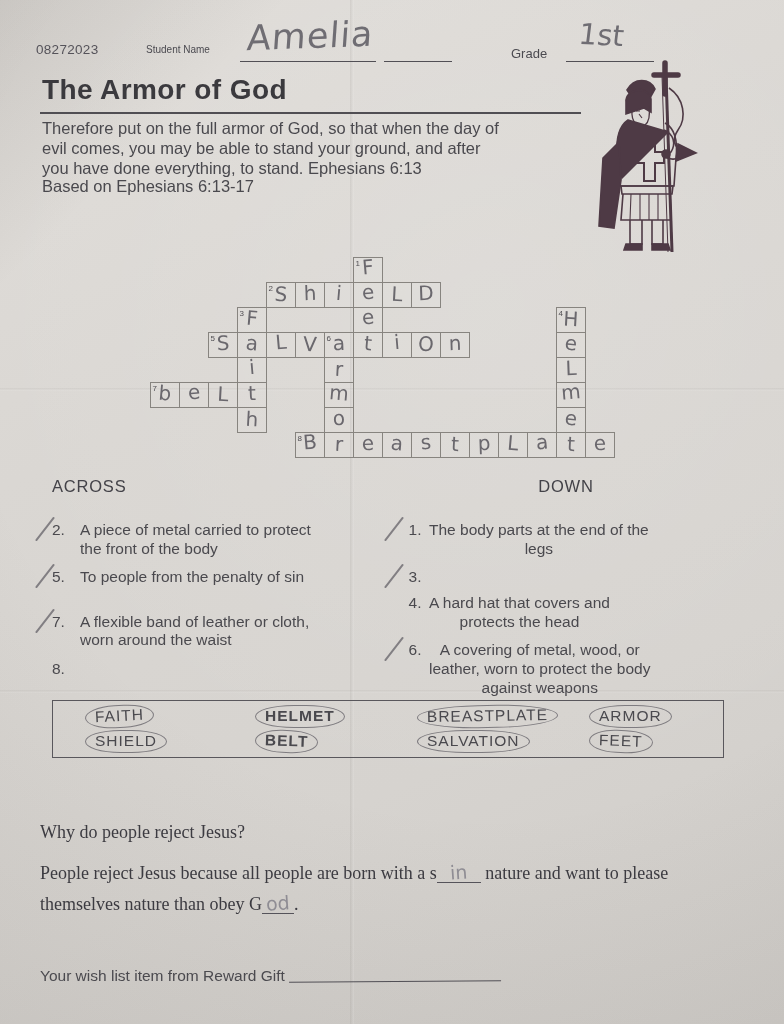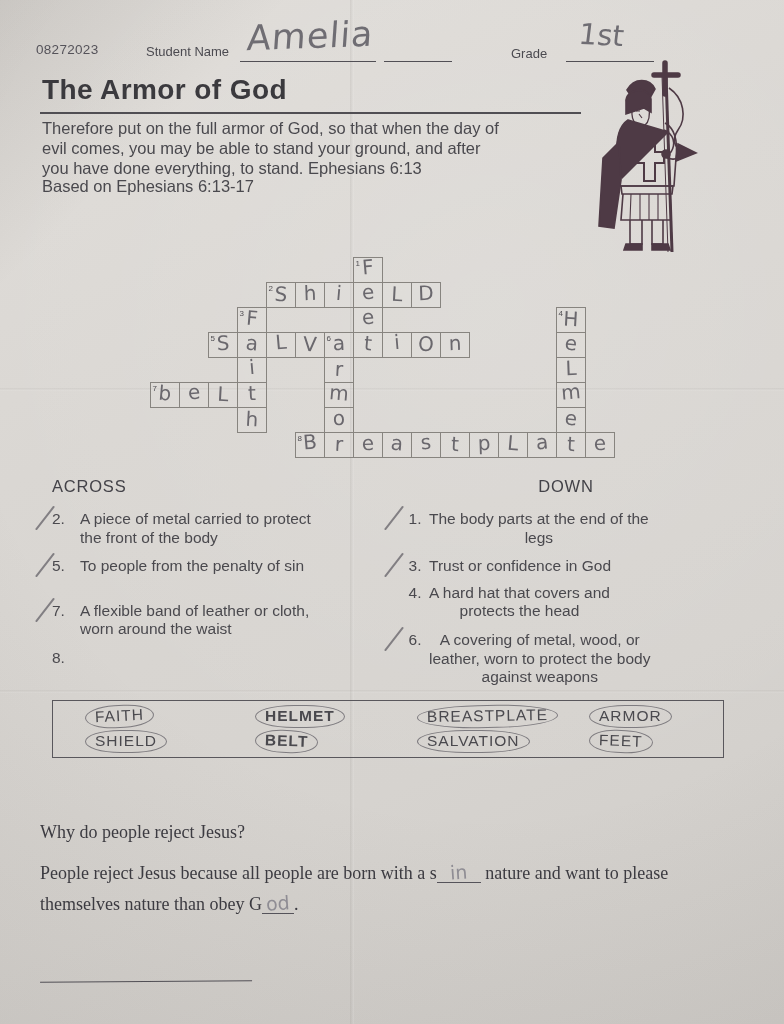--- a/index.html
+++ b/index.html
@@ -10,21 +10,21 @@
   }
   .abs{position:absolute;}
   .overlay{position:absolute;inset:0;pointer-events:none;}
   .vignette{background:radial-gradient(120% 90% at 62% 30%, rgba(255,255,255,.12), rgba(0,0,0,0) 55%, rgba(70,64,58,.10));}
   .corner{background:linear-gradient(135deg, rgba(80,75,70,.14), transparent 16%);}
   .crease-v{left:350px;top:0;width:4px;height:100%;background:linear-gradient(90deg,rgba(110,105,100,.12),rgba(255,255,255,.14));}
   .crease-h{left:0;width:100%;height:3px;background:linear-gradient(rgba(110,105,100,.09),rgba(255,255,255,.12));}
 
   
   .date{left:36px;top:42px;font-size:13.5px;color:#55535a;letter-spacing:.3px;}
-  .sn-label{left:146px;top:44px;font-size:13px;color:#4b4a50;text-align:center;}
+  .sn-label{left:146px;top:44px;font-size:10px;color:#4b4a50;text-align:center;}
   .name-line{left:240px;top:60px;width:136px;border-bottom:1.6px solid #514f55;height:1px;}
   .name-line2{left:384px;top:60px;width:68px;border-bottom:1.6px solid #514f55;height:1px;}
   .grade-label{left:511px;top:46px;font-size:13px;color:#4b4a50;text-align:center;}
   .grade-line{left:566px;top:60px;width:88px;border-bottom:1.6px solid #514f55;height:1px;}
   .hand{font-family:"DejaVu Sans",sans-serif;color:#6f6d73;}
   .hw-name{left:247px;top:16px;font-size:35px;transform:rotate(-2deg) skewX(-6deg);letter-spacing:1px;}
   .hw-grade{left:579px;top:18px;font-size:29px;transform:rotate(3deg) skewX(-4deg);}
 
   .title{left:42px;top:74px;font-size:28px;font-weight:bold;color:#3b3a3e;letter-spacing:.4px;}
   .title-rule{left:40px;top:112px;width:541px;height:2px;background:#504e53;}
@@ -42,21 +42,21 @@
     font-family:"DejaVu Sans",sans-serif;font-size:20px;color:rgba(95,93,100,.92);}
   .cw-cell:nth-child(4n) .cw-letter{transform:rotate(5deg);}
   .cw-cell:nth-child(4n+1) .cw-letter{transform:rotate(-5deg) translateY(-1px);}
   .cw-cell:nth-child(4n+2) .cw-letter{transform:rotate(3deg) translateY(1px);}
   .cw-cell:nth-child(4n+3) .cw-letter{transform:rotate(-2deg);}
 
   
   .clue-col{position:absolute;top:477px;}
   .col-across{left:52px;width:345px;}
   .col-down{left:401px;width:330px;text-align:center;}
-  .clue-header{font-size:16.5px;letter-spacing:.8px;color:#434248;margin-bottom:14px;}
+  .clue-header{font-size:16.5px;letter-spacing:.8px;color:#434248;margin-bottom:25px;}
   .clue{display:flex;margin-bottom:10px;}
   .clue-num{position:relative;width:28px;flex:0 0 28px;font-size:15.5px;color:#4a494e;}
   .clue-text{font-size:15.5px;line-height:1.2;color:#4a494e;white-space:pre-line;}
   .col-across .clue:nth-child(2){margin-bottom:26px;}
   .col-down .clue:nth-child(2){margin-bottom:8px;}
   .struck::after{content:"";position:absolute;left:-8px;top:-7px;width:2px;height:30px;background:rgba(100,98,104,.75);
     transform:rotate(38deg);transform-origin:50% 50%;border-radius:2px;}
 
   
   .bank{left:52px;top:700px;width:672px;height:58px;border:1.6px solid #59575c;box-sizing:border-box;}
@@ -312,21 +312,20 @@
   <div class="clue-col col-down">
     <div class="clue-header">DOWN</div>
     <div id="down-list">
         <div class="clue">
           <span class="clue-num struck">1.</span>
           <span class="clue-text">The body parts at the end of the
 legs</span>
         </div>
         <div class="clue">
           <span class="clue-num struck">3.</span>
-          <span class="clue-text">Trust or confidence in God</span>
         </div>
         <div class="clue">
           <span class="clue-num">4.</span>
           <span class="clue-text">A hard hat that covers and
 protects the head</span>
         </div>
         <div class="clue">
           <span class="clue-num struck">6.</span>
           <span class="clue-text">A covering of metal, wood, or
 leather, worn to protect the body
@@ -350,16 +349,17 @@
   <div class="abs serif para">
     <span style="display:block;">
       <span>People reject Jesus because all people are born with a s</span><span class="blank blank-in"><span class="hand-fill">in</span></span><span> nature and want to please</span>
     </span>
     <span style="display:block;">
       <span>themselves nature than obey G</span><span class="blank blank-od"><span class="hand-fill">od</span></span><span>.</span>
     </span>
   </div>
 
   <div class="abs wish">
+    <span>Your wish list item from Reward Gift</span>
     <span class="wish-line"></span>
   </div>
 
 </div>
 
 </body></html>

